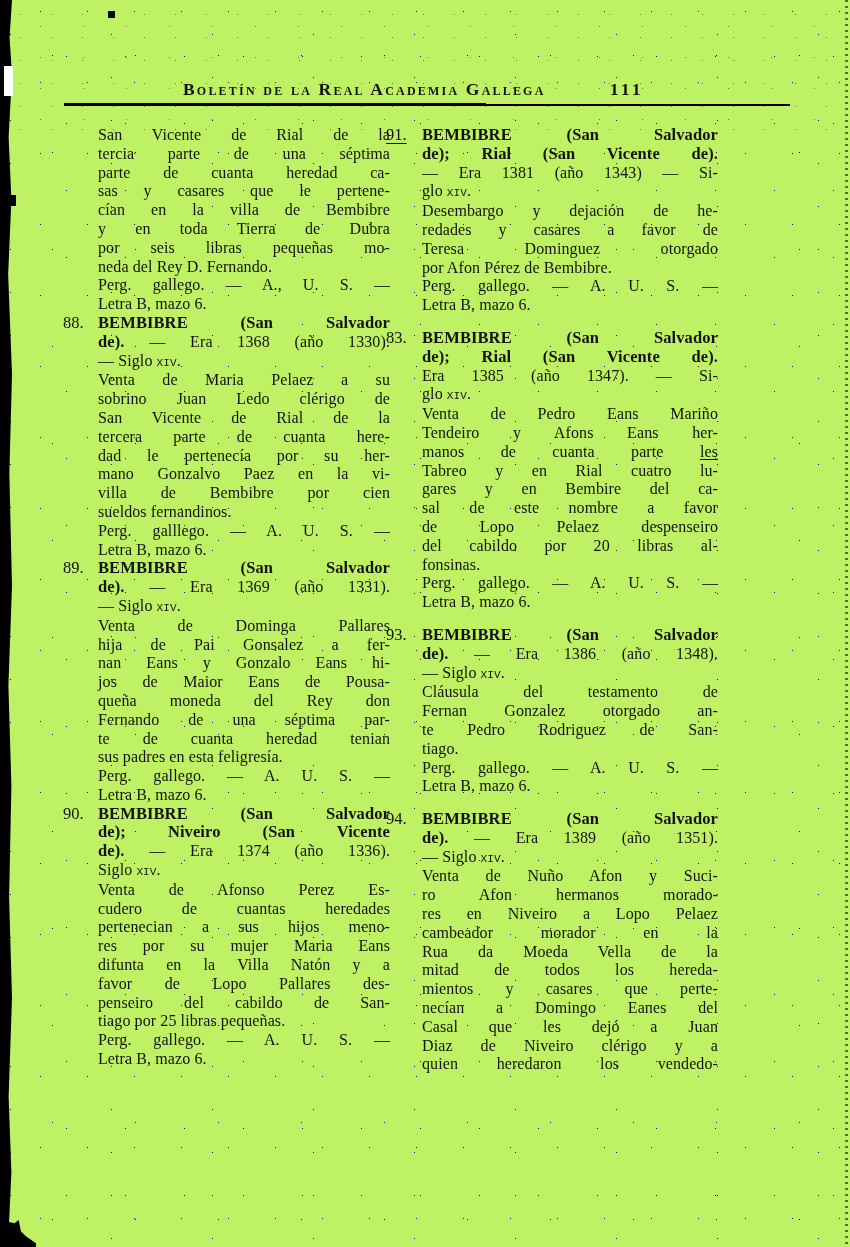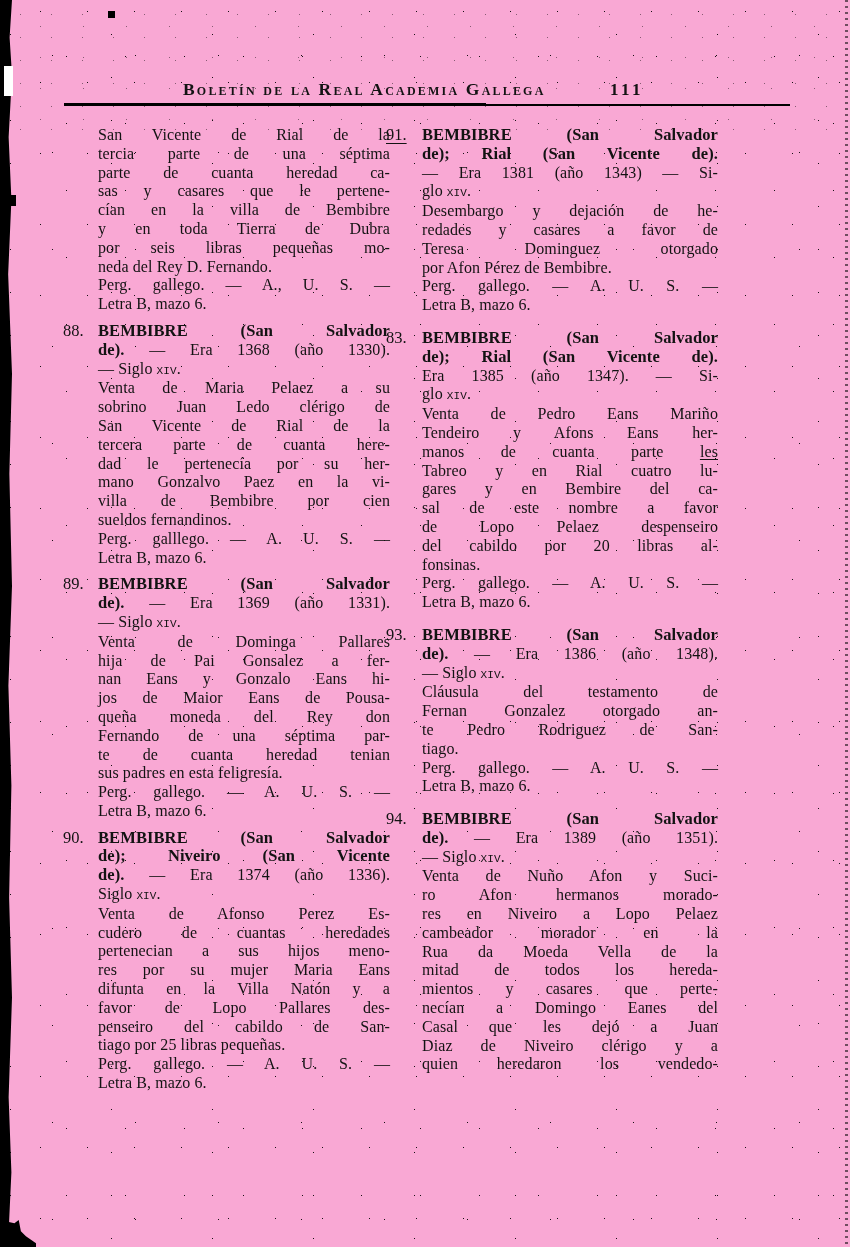--- a/index.html
+++ b/index.html
@@ -1,18 +1,18 @@
 <!DOCTYPE html>
 <html><head>
 <meta charset="utf-8">
 <title>Scanned page</title>
 <style>
   html,body{margin:0;padding:0;background:#ffffff;}
   .page{
-    position:relative;width:850px;height:1247px;background:#f9a8d4;overflow:hidden;
+    position:relative;width:850px;height:1247px;background:#bef264;overflow:hidden;
     font-family:"Liberation Serif","DejaVu Serif",serif;color:#131313;
   }
   
   .speckle{
     position:absolute;inset:0;pointer-events:none;z-index:1;
     background-image:
       radial-gradient(circle,#000 .7px,transparent .9px),
       radial-gradient(circle,#000 .55px,transparent .75px),
       radial-gradient(circle,#000 .5px,transparent .7px),
       radial-gradient(circle,#000 .45px,transparent .65px);
@@ -55,21 +55,21 @@
     font-weight:bold;font-size:17px;letter-spacing:3.5px;
   }
   .rule1{position:absolute;left:64px;top:103px;width:422px;height:3px;background:#000;z-index:4;}
   .rule2{position:absolute;left:298px;top:104px;width:492px;height:2px;background:#000;z-index:4;}
   
   .col{position:absolute;top:126px;z-index:4;}
   .col-left{left:63px;width:327px;}
   .col-right{left:386px;width:332px;}
   .block{display:grid;grid-template-columns:35px 1fr;}
   .col-right .block{grid-template-columns:36px 1fr;}
-  .entry{margin-top:8px;}
+  .entry{}
   .col-right .entry{margin-top:14px;}
   .block:first-child{margin-top:0;}
   .num{font-weight:normal;font-size:16.5px;line-height:18.8px;}
   .num.u{text-decoration:underline;text-underline-offset:3px;}
   .line{font-size:16px;line-height:18.8px;text-align:justify;letter-spacing:.1px;}
   .line.j{text-align-last:justify;}
   .s-b{font-weight:bold;font-size:16.5px;}
   .s-sc{font-variant:small-caps;font-family:Liberation Mono, monospace;}
   .s-u{text-decoration:underline;text-underline-offset:2px;}
 </style>

